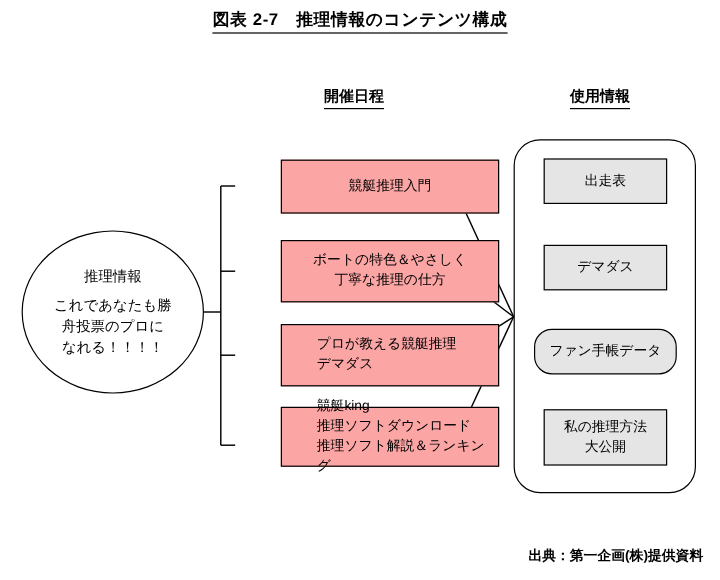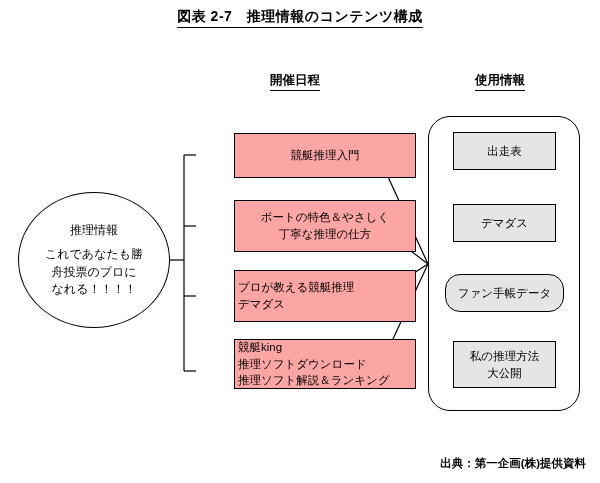--- a/index.html
+++ b/index.html
@@ -92,21 +92,21 @@
     font-size: 11.5px;
     line-height: 1.45;
     margin-left: 38px;
   }
   .box .box-text {
     display: block;
     width: 100%;
     white-space: pre-line;
   }
   .box.center .box-text { text-align: center; }
-  .box.lead { padding-left: 3px; }
+  .box.lead { padding-left: 29px; }
 
   #box-c1 { left: 196px; top: 133px;  width: 182px; height: 45px; }
   #box-c2 { left: 196px; top: 200px;  width: 182px; height: 52px; }
   #box-c3 { left: 196px; top: 270px;  width: 182px; height: 52px; }
   #box-c4 { left: 196px; top: 339px;  width: 182px; height: 50px; }
 
   
   .rounded-panel {
     position: absolute;
     left: 428px;

